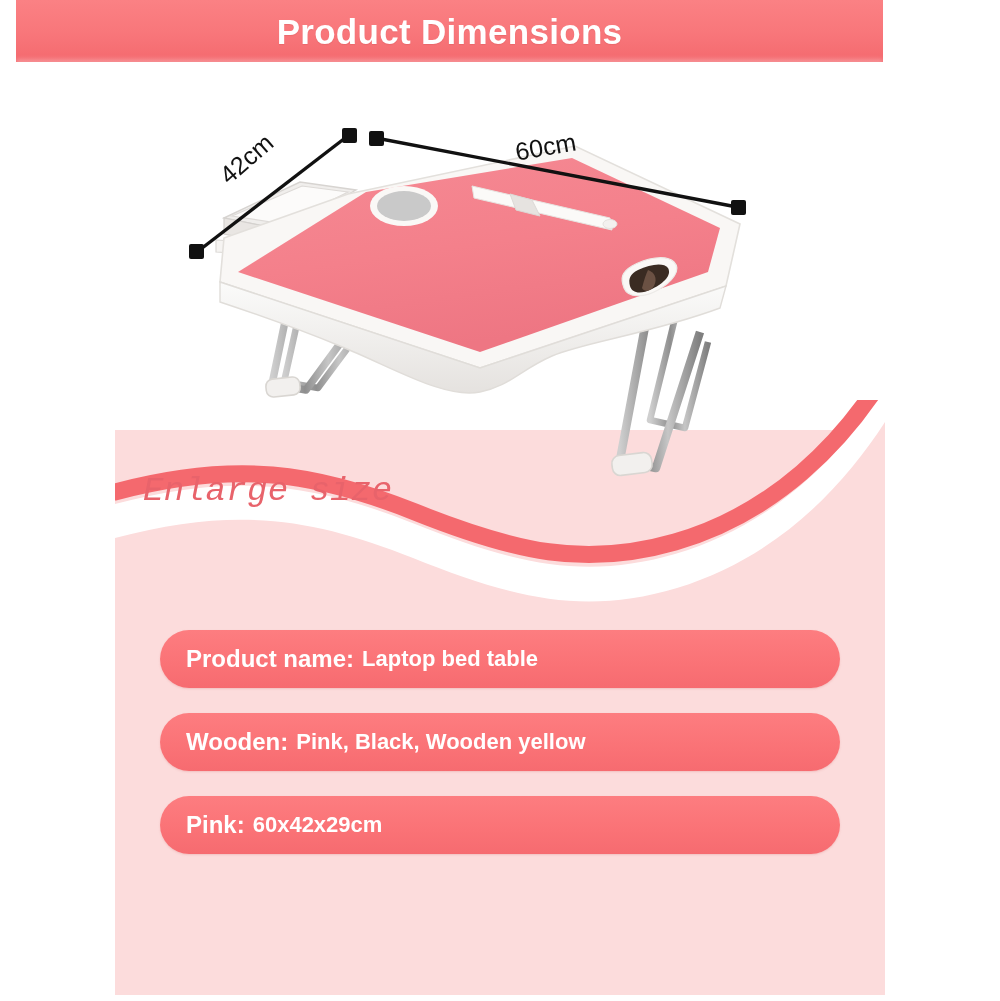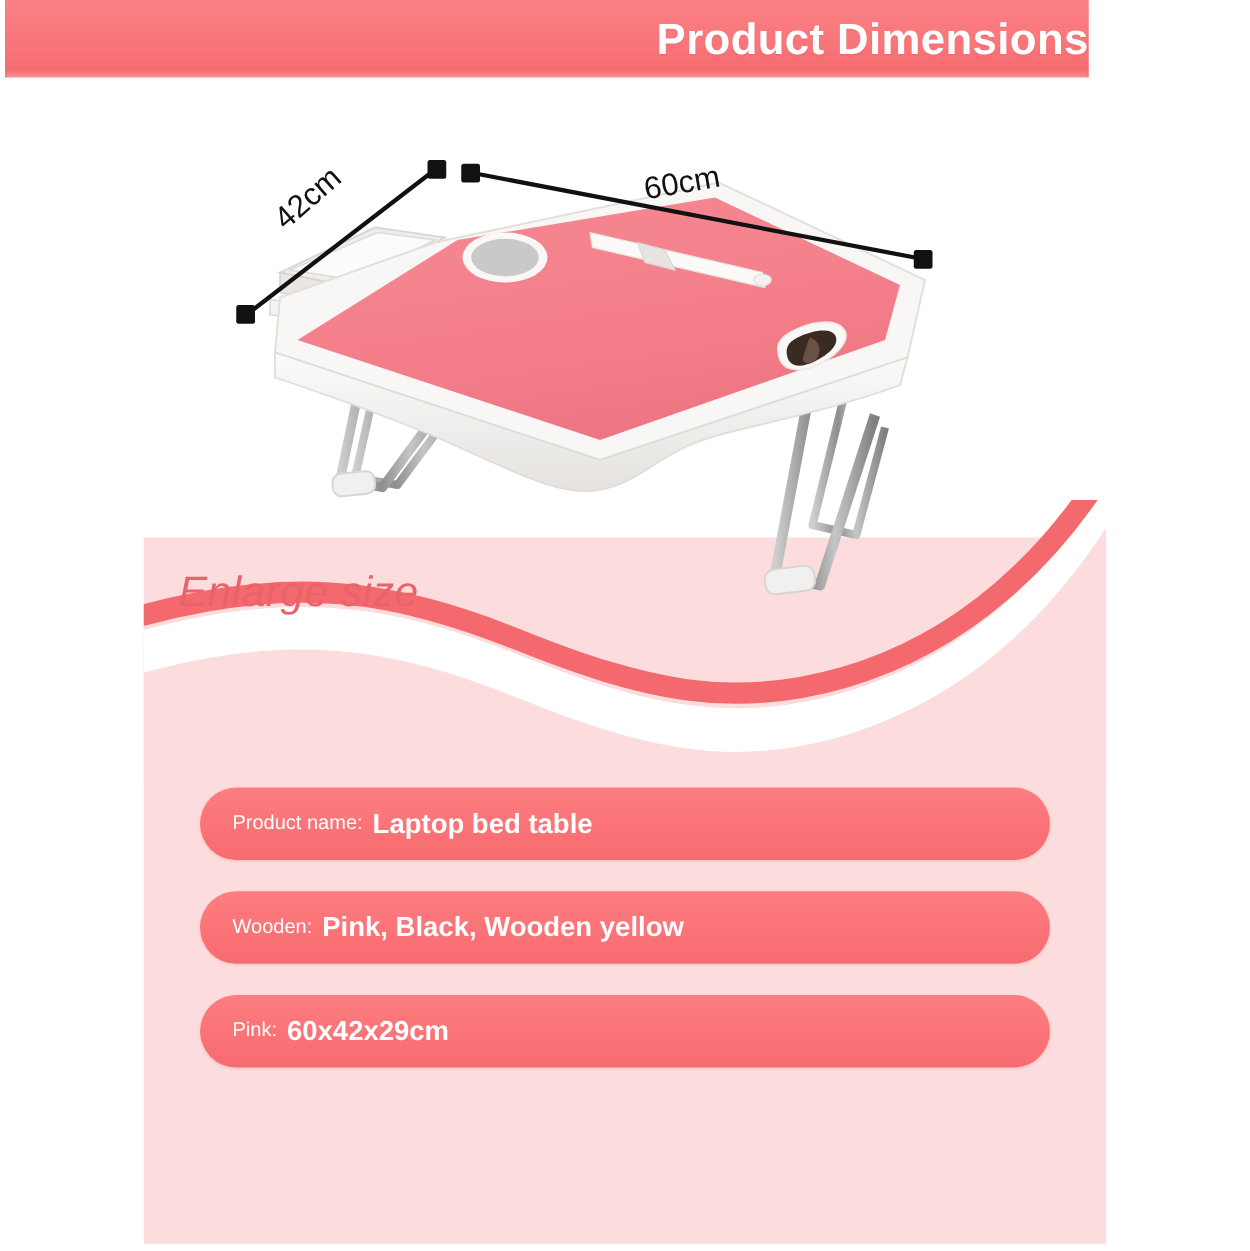--- a/index.html
+++ b/index.html
@@ -2,55 +2,55 @@
 <html><head>
 <meta charset="utf-8">
 <style>
   html,body{margin:0;padding:0;}
   body{width:1000px;height:1001px;background:#ffffff;
        font-family:"Liberation Sans",sans-serif;overflow:hidden;position:relative;}
 
   #stage{position:absolute;inset:0;width:1000px;height:1001px;overflow:hidden;background:#fff;}
 
   
-  #header-banner{position:absolute;left:4px;top:0;width:867px;height:62px;
+  #header-banner{position:absolute;left:16px;top:0;width:867px;height:62px;
       background:linear-gradient(180deg,#fb8184 0%,#f8767a 55%,#f4696e 100%);
-      display:flex;align-items:center;justify-content:flex-end;}
+      display:flex;align-items:center;justify-content:center;}
   #header-banner::after{content:"";position:absolute;left:0;right:0;bottom:-3px;height:6px;
       background:rgba(255,255,255,.28);filter:blur(2px);}
   #header-title{color:#ffffff;font-size:35px;font-weight:bold;letter-spacing:.3px;
       line-height:1;text-shadow:0 1px 1px rgba(180,60,60,.18);}
 
   
   #pink-panel{position:absolute;left:115px;top:430px;width:770px;height:565px;
       background:#fcdcdc;}
 
   
   #wave-divider{position:absolute;left:115px;top:400px;width:770px;height:230px;}
 
   
-  #enlarge-size{position:absolute;left:143px;top:455px;font-size:34px;font-style:italic;
-      color:#e8636b;font-family:Liberation Sans, sans-serif;letter-spacing:.4px;}
+  #enlarge-size{position:absolute;left:143px;top:472px;font-size:34px;font-style:italic;
+      color:#e8636b;font-family:Liberation Mono, monospace;letter-spacing:.4px;}
 
   
   #product-figure{position:absolute;left:180px;top:120px;width:580px;height:390px;}
 
   
   .dim-label{position:absolute;color:#111;font-size:25px;font-weight:500;
       font-family:"Liberation Sans",sans-serif;white-space:nowrap;}
   #dim-label-depth{left:214px;top:168px;transform:rotate(-41deg);transform-origin:left top;}
   #dim-label-width{left:513px;top:138px;transform:rotate(-10deg);transform-origin:left top;}
 
   
   #spec-list{position:absolute;left:160px;top:630px;width:680px;}
   .spec-pill{position:relative;height:58px;border-radius:29px;
       background:linear-gradient(180deg,#fd7d80 0%,#fa7276 60%,#f66b70 100%);
       display:flex;align-items:center;padding:0 0 0 26px;margin-bottom:25px;
       box-shadow:0 1px 2px rgba(210,110,110,.25);box-sizing:border-box;}
-  .spec-key{color:#ffffff;font-weight:normal;font-size:16px;margin-right:8px;white-space:nowrap;}
+  .spec-key{color:#ffffff;font-weight:bold;font-size:24px;margin-right:8px;white-space:nowrap;}
   .spec-val{color:#ffffff;font-weight:700;font-size:22px;white-space:nowrap;}
 </style>
 </head>
 <body>
 
 <div id="stage">
 
   <div id="header-banner">
     <div id="header-title">Product Dimensions</div>
   </div>

